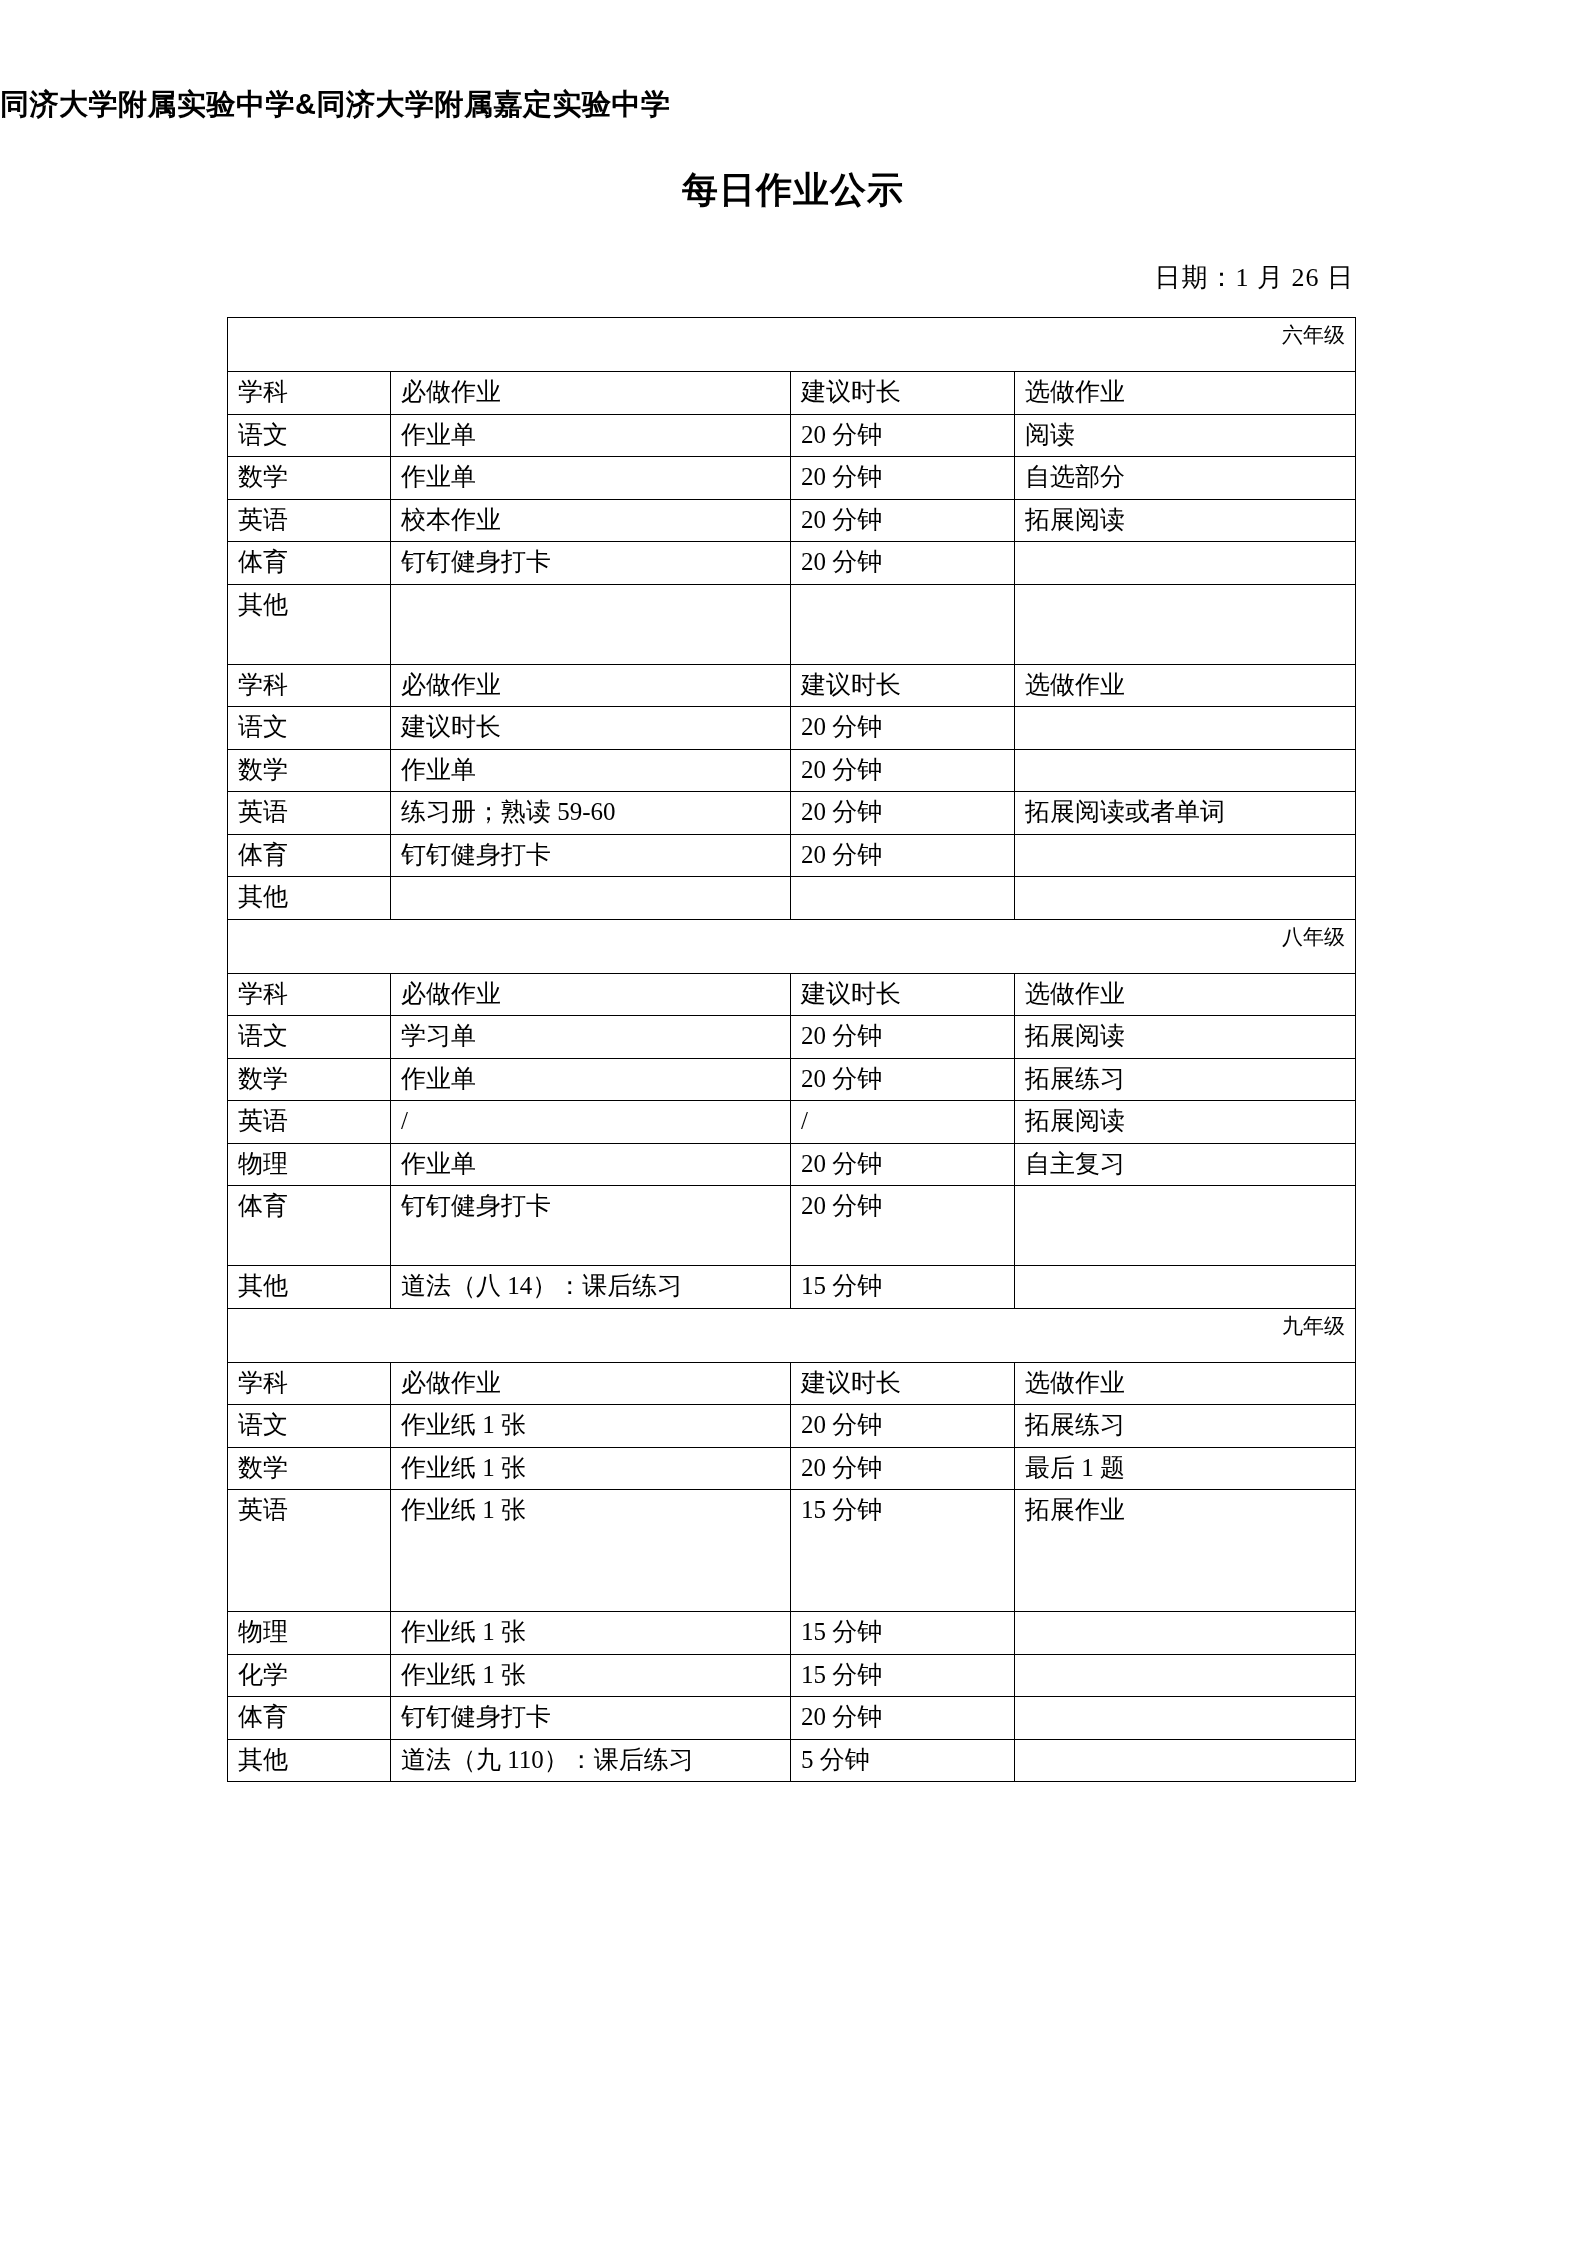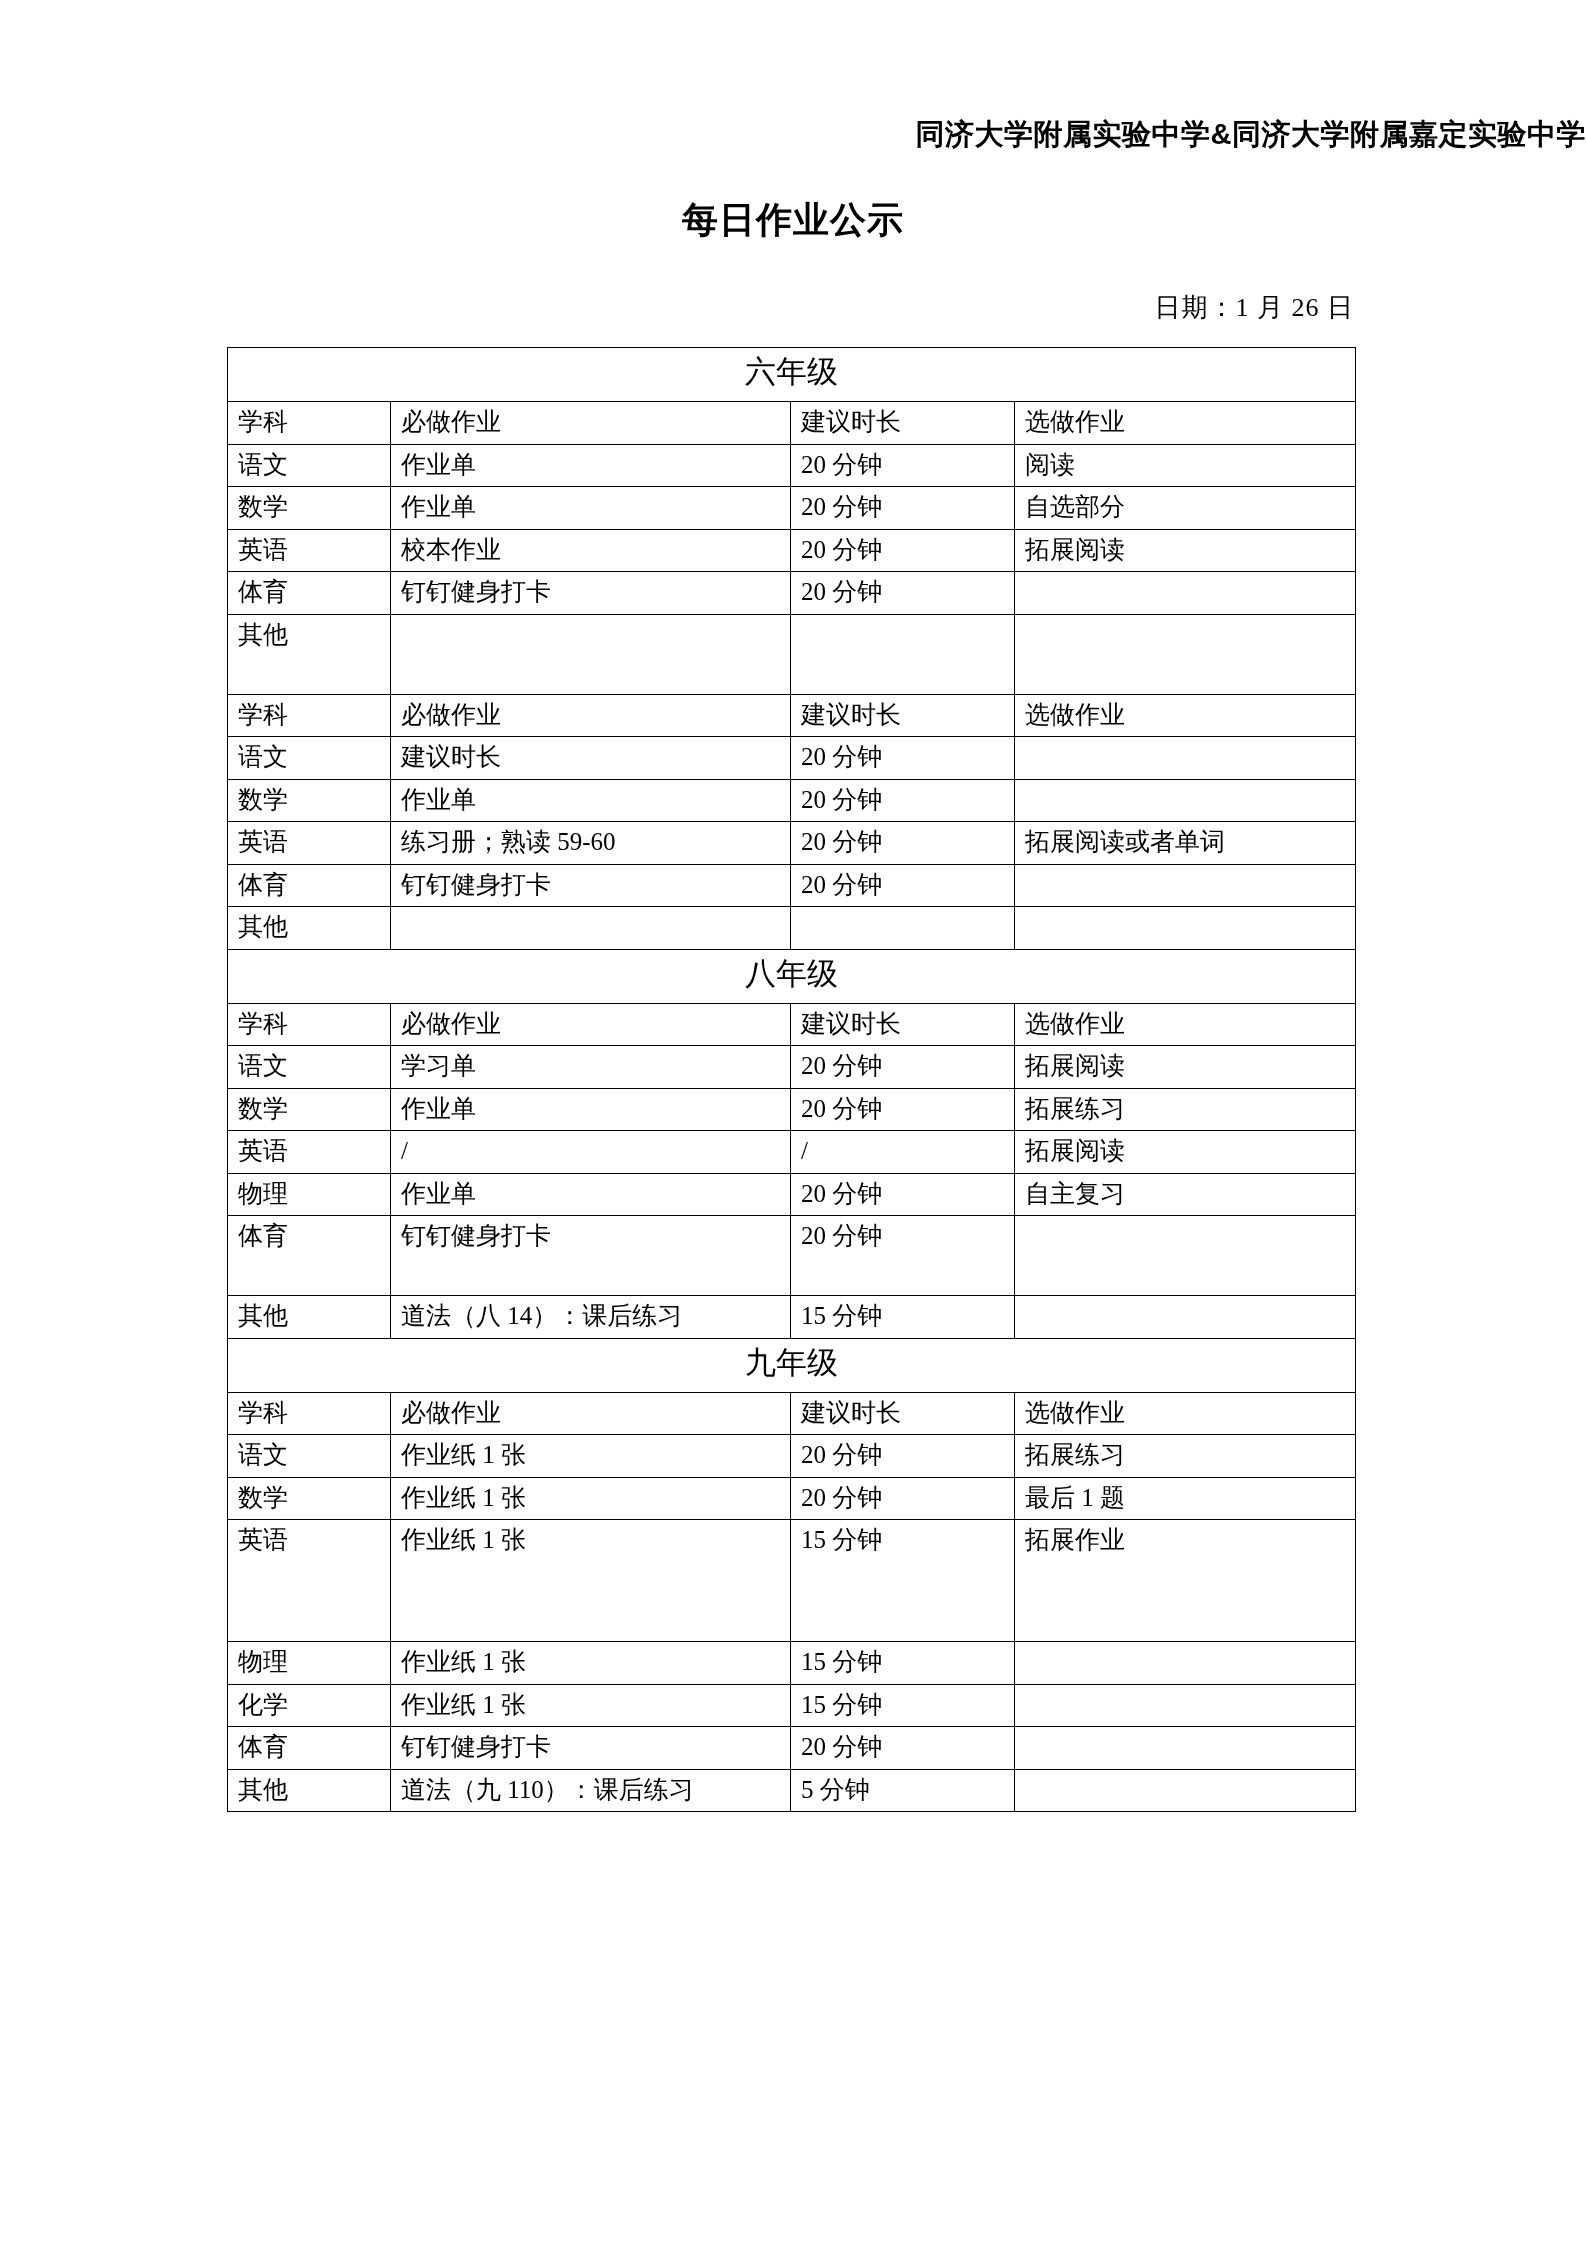--- a/index.html
+++ b/index.html
@@ -17,27 +17,27 @@
 
   .page {
     position: relative;
     width: 1586px;
     height: 2245px;
     box-sizing: border-box;
     padding: 0;
   }
 
   .doc-title {
-    text-align: right;
+    text-align: left;
     font-family: "Liberation Sans", "DejaVu Sans", sans-serif;
     font-size: 29px;
     font-weight: 700;
     letter-spacing: 0.5px;
     margin: 0;
-    padding-top: 116px;
+    padding-top: 86px;
     line-height: 1.25;
   }
 
   .doc-subtitle {
     text-align: center;
     font-family: "Liberation Sans", "DejaVu Sans", sans-serif;
     font-size: 36px;
     font-weight: 700;
     letter-spacing: 1px;
     margin: 15px;
@@ -77,22 +77,22 @@
     word-break: break-word;
   }
 
   
   col.c1 { width: 163px; }
   col.c2 { width: 400px; }
   col.c3 { width: 224px; }
   col.c4 { width: 341px; }
 
   td.grade-head {
-    text-align: center;
-    font-size: 31px;
+    text-align: right;
+    font-size: 21px;
     height: 44px;
     vertical-align: middle;
     padding-top: 6px;
     padding-bottom: 6px;
   }
 
   tr.r-normal td { height: 32px; }
   tr.r-tall td   { height: 70px; }
   tr.r-xtall td  { height: 112px; }
 

